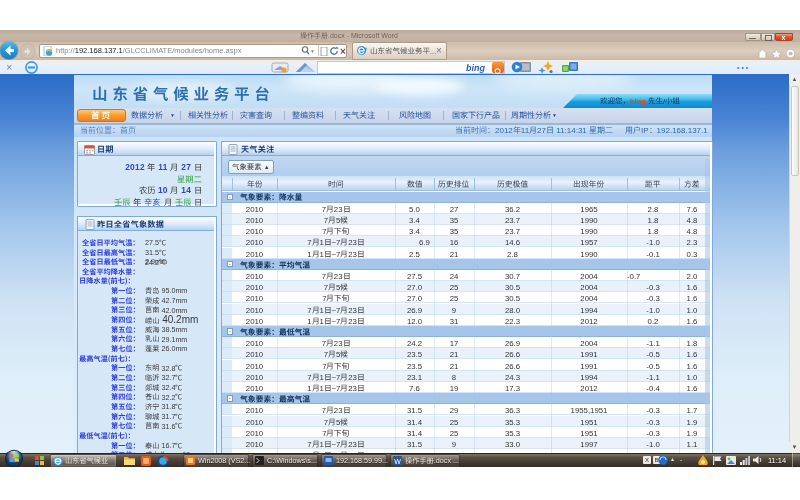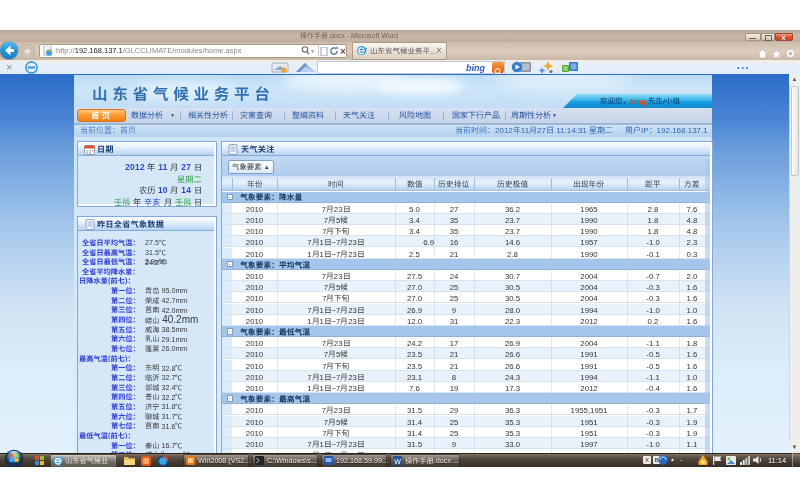--- a/index.html
+++ b/index.html
@@ -896,21 +896,21 @@
 <div style="position:absolute;left:232px;top:238.3px;width:45px;text-align:center;font-size:7.8px;line-height:9px;color:#333;white-space:nowrap"><span>2010</span></div>
 <div style="position:absolute;left:277px;top:238.3px;width:118px;text-align:center;font-size:7.8px;line-height:9px;color:#333;white-space:nowrap"><span>7</span><svg class="cj" width="7.8" height="8.03" viewBox="0 0 7.8 8.03" style="vertical-align:-1.17px" fill="#333">
       <use href="#g70" transform="translate(0 6.9) scale(0.078)"></use>
     </svg><span>1</span><svg class="cj" width="7.8" height="8.03" viewBox="0 0 7.8 8.03" style="vertical-align:-1.17px" fill="#333">
       <use href="#g71" transform="translate(0 6.9) scale(0.078)"></use>
     </svg><span>~7</span><svg class="cj" width="7.8" height="8.03" viewBox="0 0 7.8 8.03" style="vertical-align:-1.17px" fill="#333">
       <use href="#g70" transform="translate(0 6.9) scale(0.078)"></use>
     </svg><span>23</span><svg class="cj" width="7.8" height="8.03" viewBox="0 0 7.8 8.03" style="vertical-align:-1.17px" fill="#333">
       <use href="#g71" transform="translate(0 6.9) scale(0.078)"></use>
     </svg></div>
-<div style="position:absolute;left:395px;top:238.3px;width:39px;text-align:right;font-size:7.8px;line-height:9px;color:#333;white-space:nowrap"><span>6.9</span></div>
+<div style="position:absolute;left:405px;top:238.3px;width:39px;text-align:center;font-size:7.8px;line-height:9px;color:#333;white-space:nowrap"><span>6.9</span></div>
 <div style="position:absolute;left:434px;top:238.3px;width:40px;text-align:center;font-size:7.8px;line-height:9px;color:#333;white-space:nowrap"><span>16</span></div>
 <div style="position:absolute;left:474px;top:238.3px;width:77px;text-align:center;font-size:7.8px;line-height:9px;color:#333;white-space:nowrap"><span>14.6</span></div>
 <div style="position:absolute;left:551px;top:238.3px;width:76px;text-align:center;font-size:7.8px;line-height:9px;color:#333;white-space:nowrap"><span>1957</span></div>
 <div style="position:absolute;left:627px;top:238.3px;width:52px;text-align:center;font-size:7.8px;line-height:9px;color:#333;white-space:nowrap"><span>-1.0</span></div>
 <div style="position:absolute;left:679px;top:238.3px;width:26px;text-align:center;font-size:7.8px;line-height:9px;color:#333;white-space:nowrap"><span>2.3</span></div>
 <div style="position:absolute;left:232px;top:247.5px;width:478px;height:11.2px;background:#fff;border-bottom:1px solid #d5e4f4;box-sizing:border-box"></div>
 <div style="position:absolute;left:222px;top:247.5px;width:10px;height:11.2px;background:#dcebfa;border-bottom:1px solid #cde0f2;box-sizing:border-box"></div>
 <div style="position:absolute;left:232px;top:249.5px;width:45px;text-align:center;font-size:7.8px;line-height:9px;color:#333;white-space:nowrap"><span>2010</span></div>
 <div style="position:absolute;left:277px;top:249.5px;width:118px;text-align:center;font-size:7.8px;line-height:9px;color:#333;white-space:nowrap"><span>1</span><svg class="cj" width="7.8" height="8.03" viewBox="0 0 7.8 8.03" style="vertical-align:-1.17px" fill="#333">
       <use href="#g70" transform="translate(0 6.9) scale(0.078)"></use>
@@ -947,21 +947,21 @@
 <div style="position:absolute;left:232px;top:271.9px;width:45px;text-align:center;font-size:7.8px;line-height:9px;color:#333;white-space:nowrap"><span>2010</span></div>
 <div style="position:absolute;left:277px;top:271.9px;width:118px;text-align:center;font-size:7.8px;line-height:9px;color:#333;white-space:nowrap"><span>7</span><svg class="cj" width="7.8" height="8.03" viewBox="0 0 7.8 8.03" style="vertical-align:-1.17px" fill="#333">
       <use href="#g70" transform="translate(0 6.9) scale(0.078)"></use>
     </svg><span>23</span><svg class="cj" width="7.8" height="8.03" viewBox="0 0 7.8 8.03" style="vertical-align:-1.17px" fill="#333">
       <use href="#g71" transform="translate(0 6.9) scale(0.078)"></use>
     </svg></div>
 <div style="position:absolute;left:395px;top:271.9px;width:39px;text-align:center;font-size:7.8px;line-height:9px;color:#333;white-space:nowrap"><span>27.5</span></div>
 <div style="position:absolute;left:434px;top:271.9px;width:40px;text-align:center;font-size:7.8px;line-height:9px;color:#333;white-space:nowrap"><span>24</span></div>
 <div style="position:absolute;left:474px;top:271.9px;width:77px;text-align:center;font-size:7.8px;line-height:9px;color:#333;white-space:nowrap"><span>30.7</span></div>
 <div style="position:absolute;left:551px;top:271.9px;width:76px;text-align:center;font-size:7.8px;line-height:9px;color:#333;white-space:nowrap"><span>2004</span></div>
-<div style="position:absolute;left:627px;top:271.9px;width:52px;text-align:center;font-size:7.8px;line-height:9px;color:#333;white-space:nowrap"><span>-0.7</span></div>
+<div style="position:absolute;left:627px;top:271.9px;width:52px;font-size:7.8px;line-height:9px;color:#333;white-space:nowrap"><span>-0.7</span></div>
 <div style="position:absolute;left:679px;top:271.9px;width:26px;text-align:center;font-size:7.8px;line-height:9px;color:#333;white-space:nowrap"><span>2.0</span></div>
 <div style="position:absolute;left:232px;top:281.1px;width:478px;height:11.2px;background:#e9f2fb;border-bottom:1px solid #d5e4f4;box-sizing:border-box"></div>
 <div style="position:absolute;left:222px;top:281.1px;width:10px;height:11.2px;background:#dcebfa;border-bottom:1px solid #cde0f2;box-sizing:border-box"></div>
 <div style="position:absolute;left:232px;top:283.1px;width:45px;text-align:center;font-size:7.8px;line-height:9px;color:#333;white-space:nowrap"><span>2010</span></div>
 <div style="position:absolute;left:277px;top:283.1px;width:118px;text-align:center;font-size:7.8px;line-height:9px;color:#333;white-space:nowrap"><span>7</span><svg class="cj" width="7.8" height="8.03" viewBox="0 0 7.8 8.03" style="vertical-align:-1.17px" fill="#333">
       <use href="#g70" transform="translate(0 6.9) scale(0.078)"></use>
     </svg><span>5</span><svg class="cj" width="7.8" height="8.03" viewBox="0 0 7.8 8.03" style="vertical-align:-1.17px" fill="#333">
       <use href="#g8" transform="translate(0 6.9) scale(0.078)"></use>
     </svg></div>
 <div style="position:absolute;left:395px;top:283.1px;width:39px;text-align:center;font-size:7.8px;line-height:9px;color:#333;white-space:nowrap"><span>27.0</span></div>

